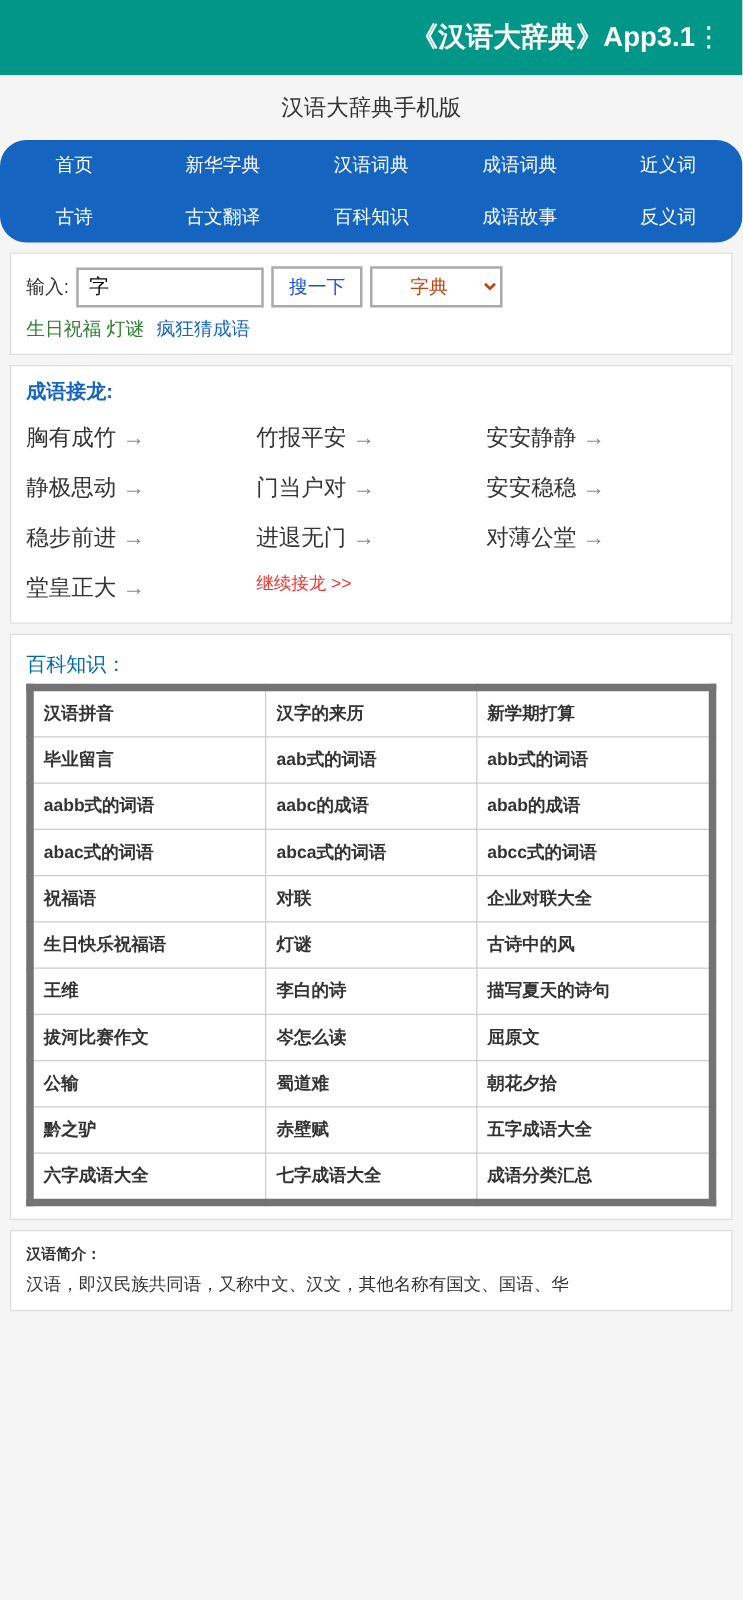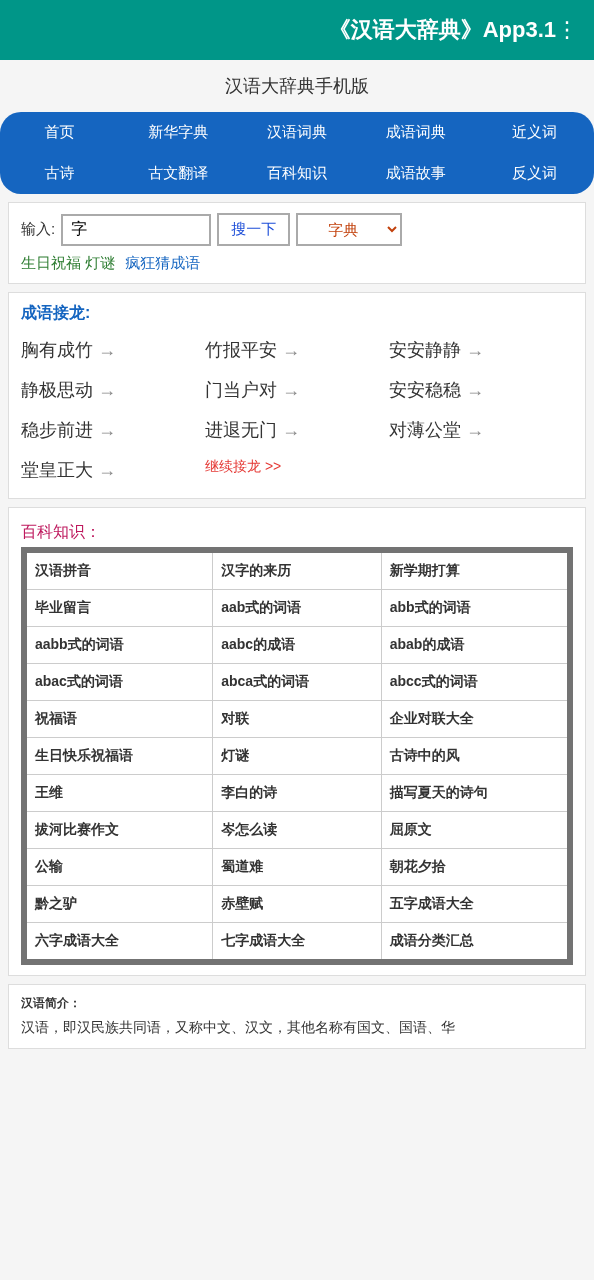--- a/index.html
+++ b/index.html
@@ -89,21 +89,21 @@
       grid-template-columns: 1fr 1fr 1fr;
       gap: 4px 0;
     }
     .chengyu-item { font-size: 18px; color: #333; padding: 6px 0; }
     .chengyu-arrow { color: #888; }
     .chengyu-continue { color: #e53935; font-size: 14px; }
 
     
     .baike-title {
       font-size: 16px;
-      color: #be185d;
+      color: #0369a1;
       margin: 4px 0 4px 0;
     }
     .baike-table {
       width: 100%;
       border-collapse: collapse;
       border: 6px solid #737373;
       font-weight: bold;
     }
     .baike-table td {
       border: 1px solid #ccc;

